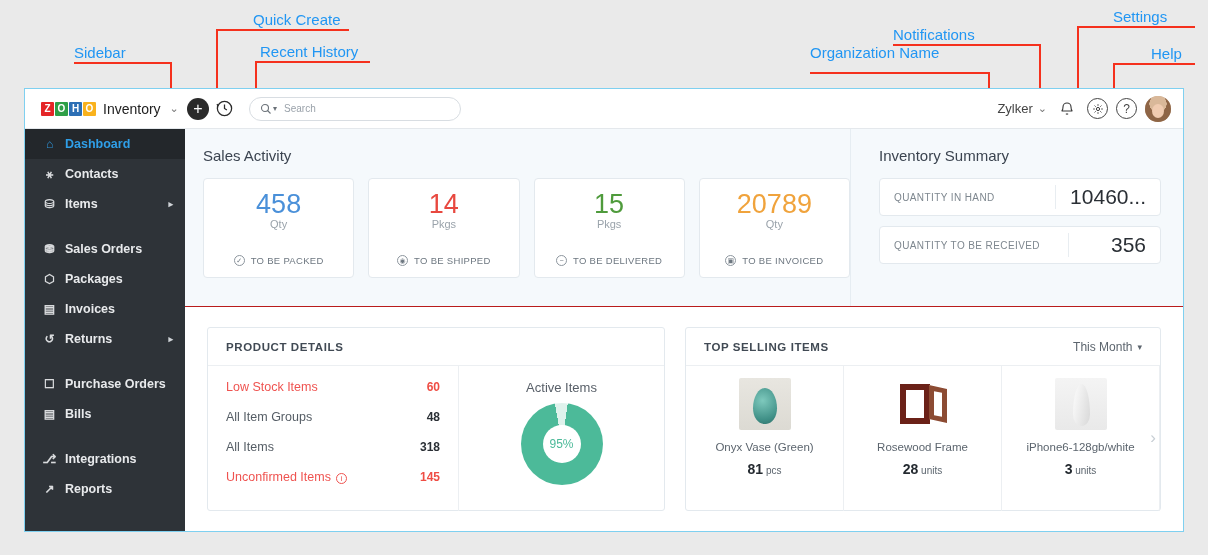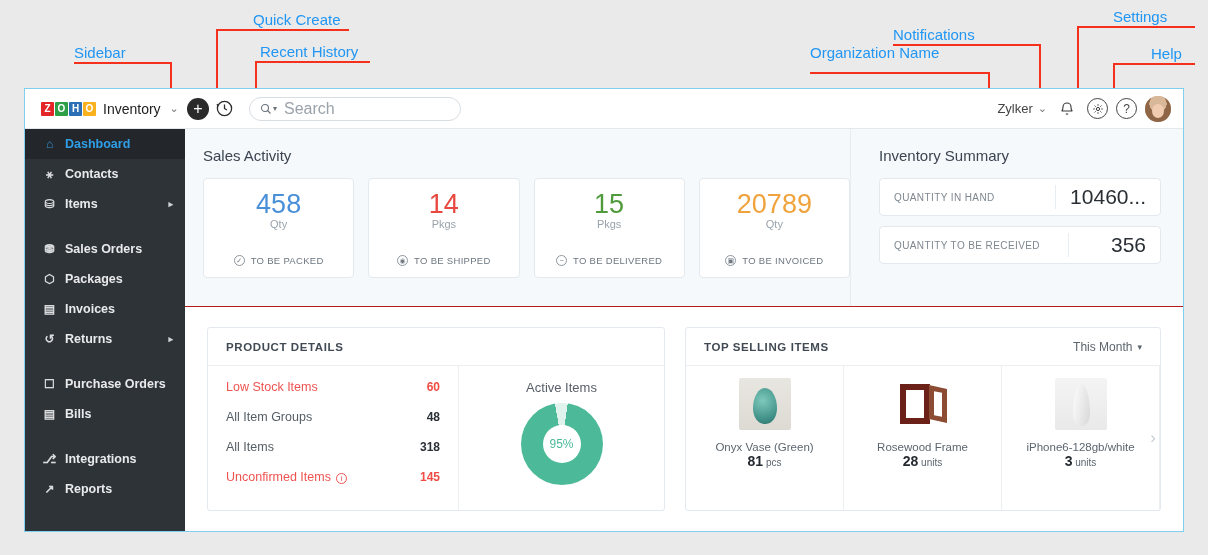--- a/index.html
+++ b/index.html
@@ -77,21 +77,21 @@
     width: 22px; height: 22px; border-radius: 50%;
     display: flex; align-items: center; justify-content: center;
     font-size: 16px; line-height: 1;
   }
   .search-box {
     width: 212px; height: 24px;
     border: 1px solid #d8dde2; border-radius: 13px;
     display: flex; align-items: center; padding: 0 10px;
     margin-left: 12px;
   }
-  .search-ph { font-size: 16px; color: #9aa2aa; margin-left: 7px; }
+  .search-ph { font-size: 10px; color: #9aa2aa; margin-left: 7px; }
 
   .hdr-right {
     margin-left: auto; display: flex; align-items: center;
     gap: 8px; padding-right: 12px;
   }
   .org-chip { font-size: 13px; color: #444; display: flex; align-items: center; gap: 5px; }
   .circ-btn {
     width: 21px; height: 21px; border-radius: 50%;
     border: 1.4px solid #444;
     display: flex; align-items: center; justify-content: center;
@@ -167,21 +167,21 @@
   .donut { position: relative; width: 82px; height: 82px; border-radius: 50%; }
   .donut-hole { position: absolute; left: 22px; top: 22px; width: 38px; height: 38px; background: #fff; border-radius: 50%; display:flex;align-items:center;justify-content:center;}
   .donut-pct { font-size: 12px; color: #4cba99; font-weight: 500;}
 
   .ts-panel { flex: 1; }
   .ts-body { display: flex; height: 145px; position: relative; }
   .ts-item { flex: 1; border-right: 1px solid #eceff2; display: flex; flex-direction: column; align-items: center; padding-top: 12px;}
   .ts-item:last-child { border-right: none; }
   .ts-img { width: 52px; height: 52px; border-radius: 2px; overflow: hidden; position: relative;}
   .ts-name { font-size: 11.5px; color: #5c656e; margin-top: 11px; }
-  .ts-qty { font-size: 10px; color: #5c656e;}
+  .ts-qty { margin-top: 8px; font-size: 10px; color: #5c656e;}
   .ts-qty b { font-size: 14px; color: #242a30;}
   .ts-next { position:absolute; right: 4px; top: 62px; font-size: 17px; color: #c7ced4; }
 
   .img-vase { background: linear-gradient(#e8e6e0,#dcdad3); }
   .img-vase .body { position:absolute; left:14px; top:10px; width:24px; height:36px; border-radius: 50% 50% 46% 46%/ 56% 56% 44% 44%; background: radial-gradient(circle at 40% 35%, #7ec9bd, #3f8f86 70%, #2e6f68); }
   .img-frame { background: #fff; }
   .img-frame .f1 { position:absolute; left:3px; top:6px; width:30px; height:40px; border: 6px solid #6b2118; background:#fff;}
   .img-frame .f2 { position:absolute; left:32px; top:9px; width:18px; height:34px; border: 5px solid #8c4b33; background:#fff; transform: skewY(12deg); }
   .img-iphone { background: linear-gradient(#f4f4f4,#e9e9e9); }
   .img-iphone .body { position:absolute; left:18px; top:6px; width:17px; height:42px; border-radius: 50% 50% 48% 48% / 72% 72% 28% 28%; background: linear-gradient(100deg,#fdfdfd,#d8d8d8); }

